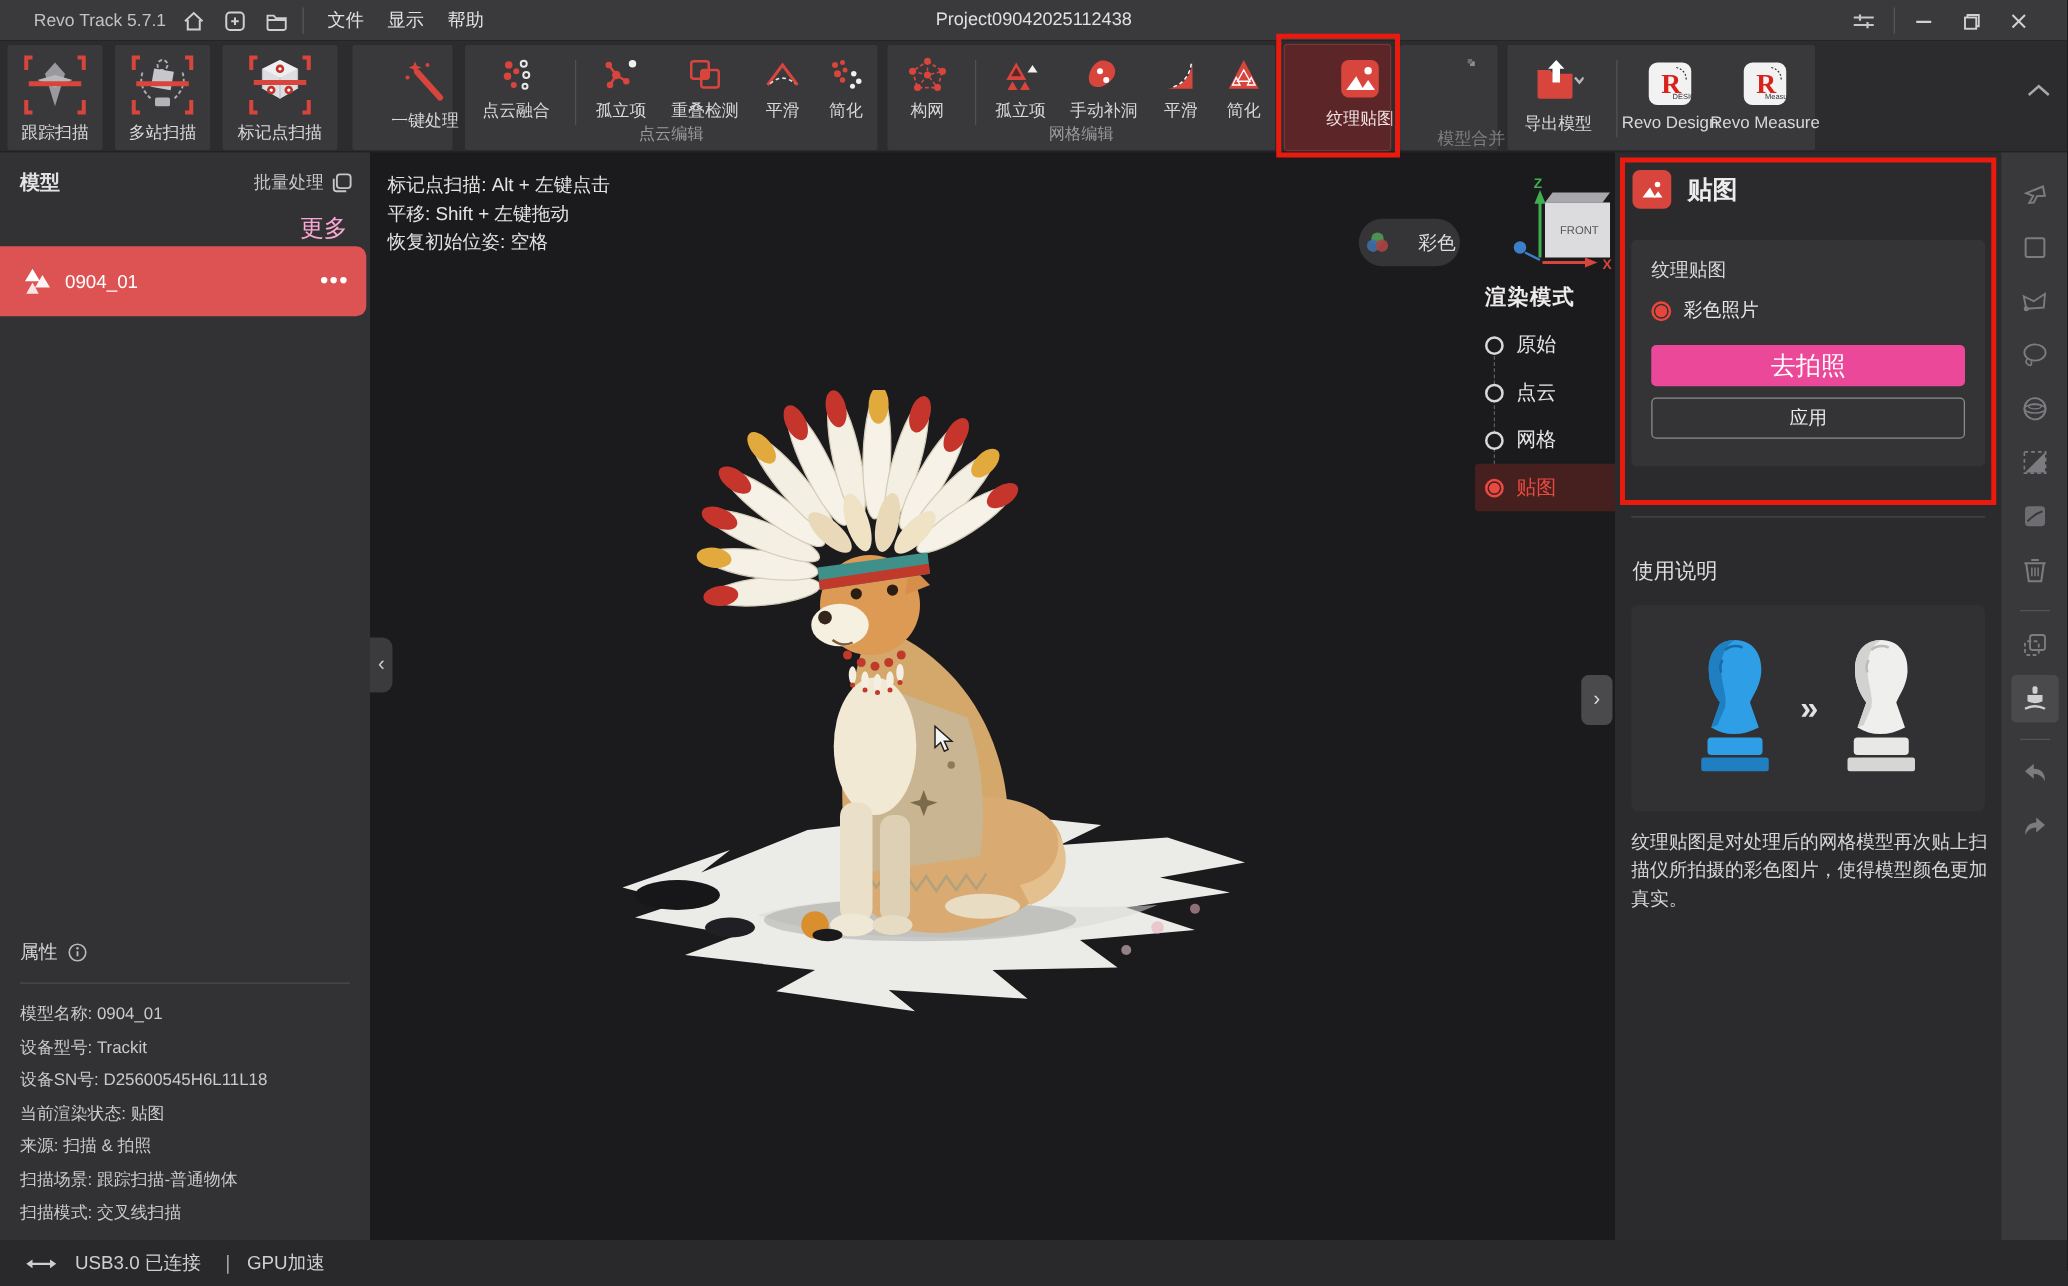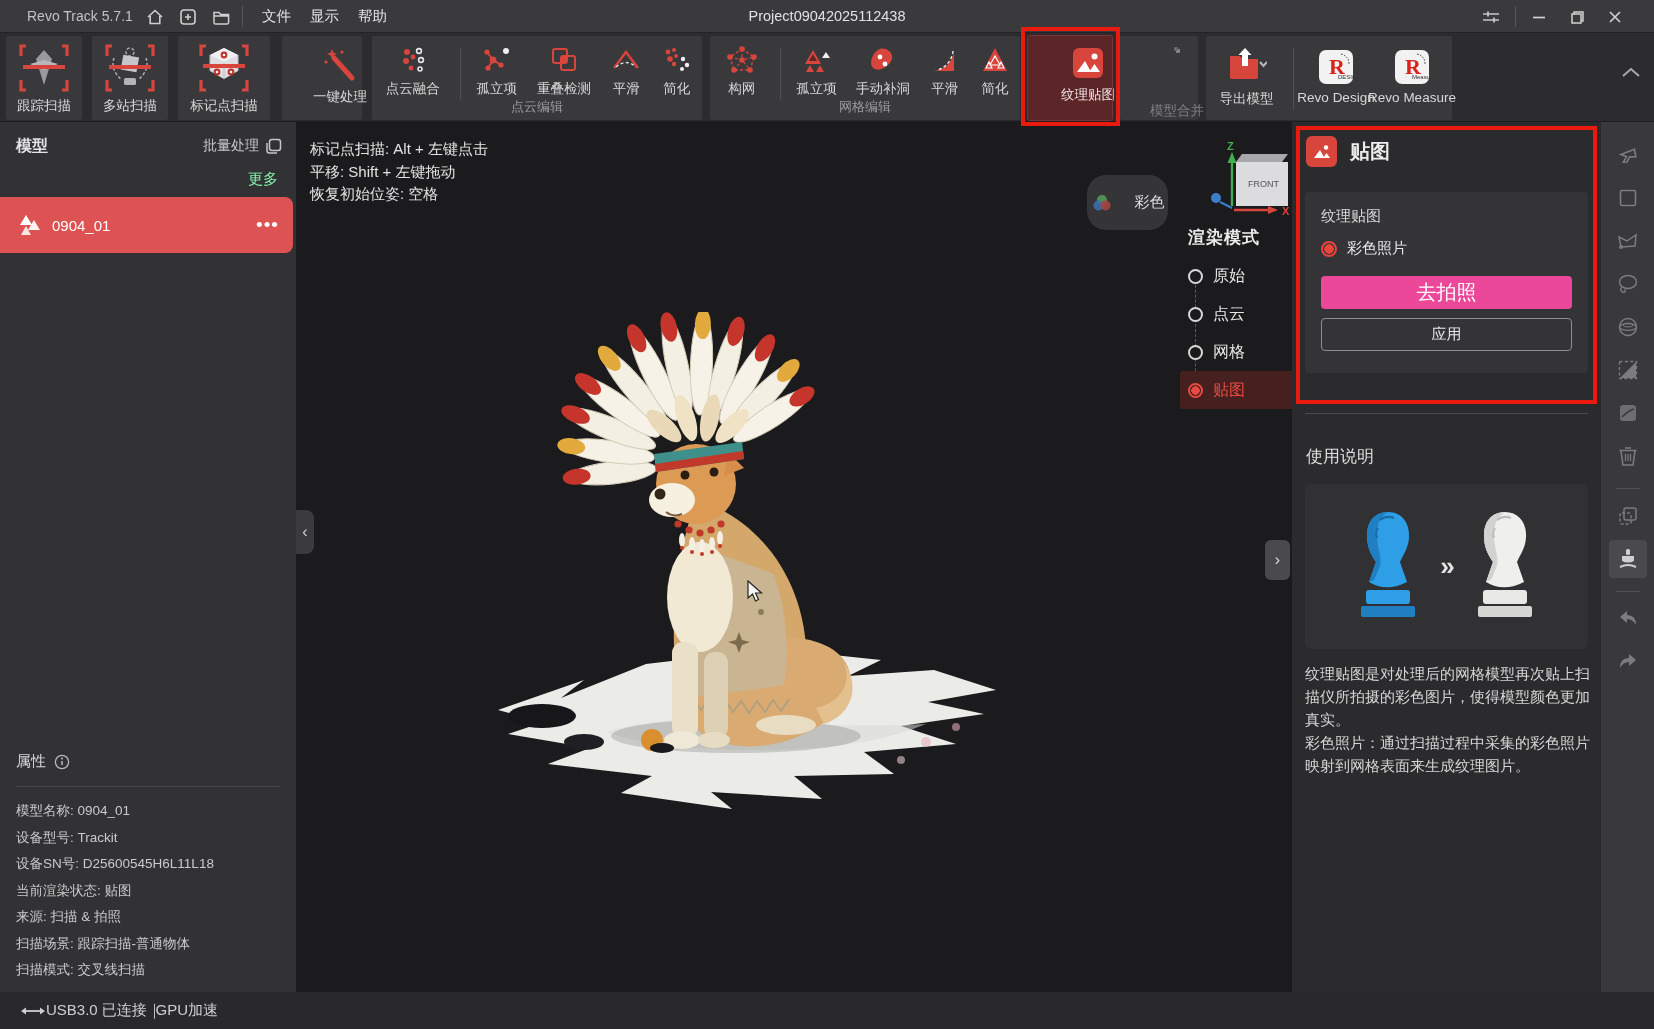--- a/index.html
+++ b/index.html
@@ -32,33 +32,33 @@
   .texture-selected { background:#5c2629; outline:1px solid #7e3336; }
   .disabledbox .tlabel { color:#7f7f82;margin-top:48px; }
   .ribbon-collapse { position:absolute; right:12px; top:32px; }
 
   .anno { position:absolute; border:4px solid #ea1a0e; z-index:60; pointer-events:none; }
 
   
   .sidebar { position:absolute; left:0; top:122px; width:296px; height:870px; background:#323234; }
   .sb-head { position:absolute; left:16px; top:14px; font-size:16px; font-weight:bold; color:#e3e3e5; }
   .sb-batch { position:absolute; right:14px; top:15px; display:flex; align-items:center; gap:6px; font-size:14px; color:#c6c6c8; }
-  .sb-more { position:absolute; right:18px; top:48px; font-size:15px; color:#86efac; }
+  .sb-more { position:absolute; right:18px; top:48px; font-size:19px; color:#f9a8d4; }
   .model-item { position:absolute; left:0; top:75px; width:293px; height:56px; background:#dd5353; border-radius:0 8px 8px 0; display:flex; align-items:center; padding:0 14px 0 18px; }
   .model-item .mlabel { font-size:15px; color:#fff; margin-left:10px; flex:1; }
   .model-item .mdots { font-size:19px; color:#fff; letter-spacing:1px; }
   .props-title { position:absolute; left:16px; top:630px; display:flex; align-items:center; gap:8px; font-size:15px; color:#d6d6d8; }
   .props-div { position:absolute; left:16px; top:664px; width:264px; height:1px; background:#4b4b4e; }
   .props { position:absolute; left:16px; top:676px; width:270px; }
   .props .prow { font-size:13.5px; color:#cacacc; line-height:26.5px; white-space:nowrap; }
 
   
   .viewport { position:absolute; left:296px; top:122px; width:996px; height:870px; background:#1b1b1d; overflow:hidden; }
   .hints { position:absolute; left:14px; top:16px; font-size:15px; color:#e3e3e3; line-height:22.5px; }
-  .color-pill { position:absolute; left:791px; top:53px; width:81px; height:55px; background:#353538; border-radius:19px; display:flex; align-items:center; justify-content:center; gap:22px; }
+  .color-pill { position:absolute; left:791px; top:53px; width:81px; height:38px; background:#353538; border-radius:19px; display:flex; align-items:center; justify-content:center; gap:22px; }
   .color-pill span { font-size:15px; color:#dedede; }
   .navcube { position:absolute; left:898px; top:18px; }
   .rendermode { position:absolute; left:884px; top:104px; width:112px; }
   .rendermode .rm-title { font-size:17px; font-weight:bold; color:#eceaea; letter-spacing:1px; margin-left:8px; }
   .rm-list { position:relative; margin-top:8px; }
   .rm-dash { position:absolute; left:15px; top:18px; bottom:18px; width:0; border-left:1px dashed #5c5c5e; }
   .rm-row { position:relative; display:flex; align-items:center; height:38px; padding-left:8px; gap:10px; }
   .rm-radio { width:15px; height:15px; border:2px solid #d8d8d8; border-radius:50%; background:#1b1b1d; z-index:2; }
   .rm-label { font-size:16px; color:#e6e6e6; }
   .rm-row.selected { background:#46201f; border-radius:3px 0 0 3px; width:116px; }
@@ -86,21 +86,21 @@
   .p-illus { position:absolute; left:13px; top:362px; width:283px; height:165px; background:#313134; border-radius:6px; display:flex; align-items:center; justify-content:center; gap:14px; }
   .p-illus .arrow { font-size:26px; font-weight:bold; color:#e2e2e2; letter-spacing:-2px; }
   .p-desc { position:absolute; left:13px; top:540px; width:286px; font-size:15px; color:#d6d6d6; line-height:23px; }
 
   
   .rail { position:absolute; left:1600px; top:122px; width:54px; height:870px; background:#39393b; border-left:1px solid #2a2a2c; display:flex; flex-direction:column; align-items:center; padding-top:14px; }
   .rail .ricon { width:38px; height:38px; margin-bottom:5px; display:flex; align-items:center; justify-content:center; border-radius:4px; }
   .rail .rdiv { width:24px; height:1px; background:#535356; margin:8px 0; }
 
   
-  .statusbar { position:absolute; left:0; top:992px; width:1654px; height:37px; background:#29292b; display:flex; align-items:center; padding-left:20px; gap:0; }
+  .statusbar { position:absolute; left:0; top:992px; width:1654px; height:37px; background:#29292b; display:flex; align-items:center; padding-left:20px; gap:14px; }
   .statusbar span { font-size:15px; color:#cfcfd1; }
 </style>
 </head>
 <body>
 
 <div id="app">
 
   <div class="titlebar">
     <div class="appname">Revo Track 5.7.1</div>
     <div class="tb-icon" style="left:143px">
@@ -661,21 +661,20 @@
         <path d="M38 6 C52 6 60 17 59 32 C58 43 53 49 50 56 L57 76 C44 83 30 83 19 76 L26 56 C21 49 17 41 17 30 C17 15 25 6 38 6 Z" fill="#efefee"></path>
         <path d="M38 6 C30 10 26 20 27 32 C28 44 32 52 30 60 L24 74 L19 76 L26 56 C21 49 17 41 17 30 C17 15 25 6 38 6 Z" fill="#d2d2d0"></path>
         <path d="M30 14 q6 -5 14 -2 M28 22 q-3 5 -1 10" stroke="#bcbcba" stroke-width="2" fill="none"></path>
         <rect x="16" y="84" width="44" height="14" rx="3" fill="#e8e8e6"></rect>
         <rect x="11" y="100" width="54" height="11" rx="2" fill="#d6d6d4"></rect>
       </svg>
     </div>
 
     <div class="p-desc">
       <p>纹理贴图是对处理后的网格模型再次贴上扫描仪所拍摄的彩色图片，使得模型颜色更加真实。</p>
-      <p>彩色照片：通过扫描过程中采集的彩色照片映射到网格表面来生成纹理图片。</p>
     </div>
   </div>
 
   <div class="anno" style="left:1296px;top:126px;width:301px;height:278px"></div>
 
   <div class="rail">
     <div class="ricon">
       <svg width="22" height="22" viewBox="0 0 22 22">
           <path d="M16 4 L4 12 L10 13 L8 19 L11.5 18 L13 12.5 L19 11 Z" fill="none" stroke="#7c7c80" stroke-width="1.6" transform="rotate(12 11 11)"></path>
         </svg>

